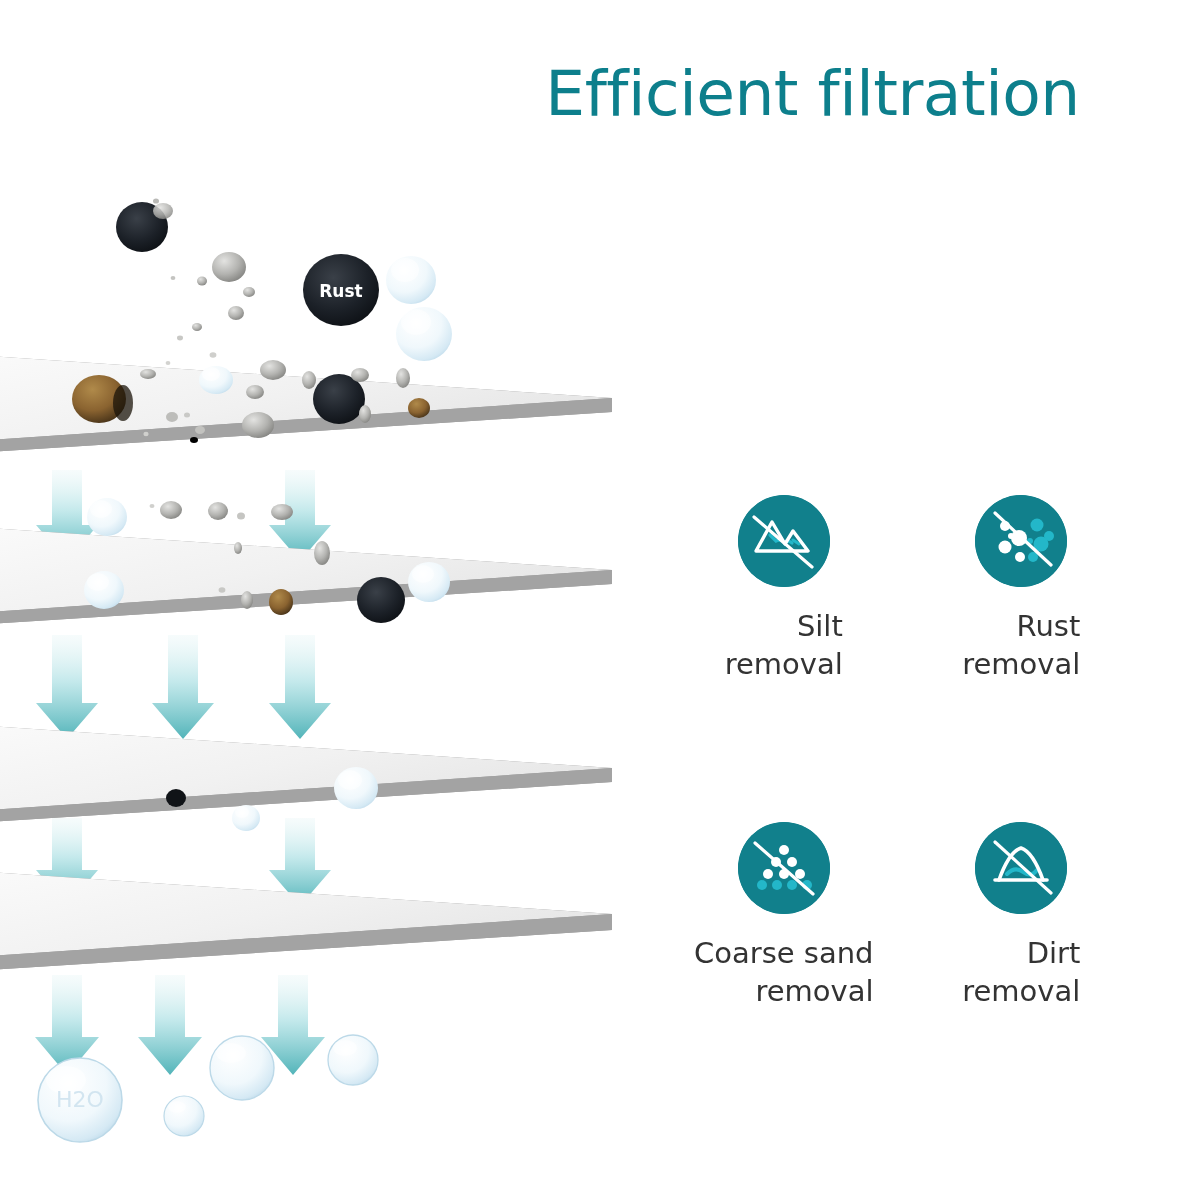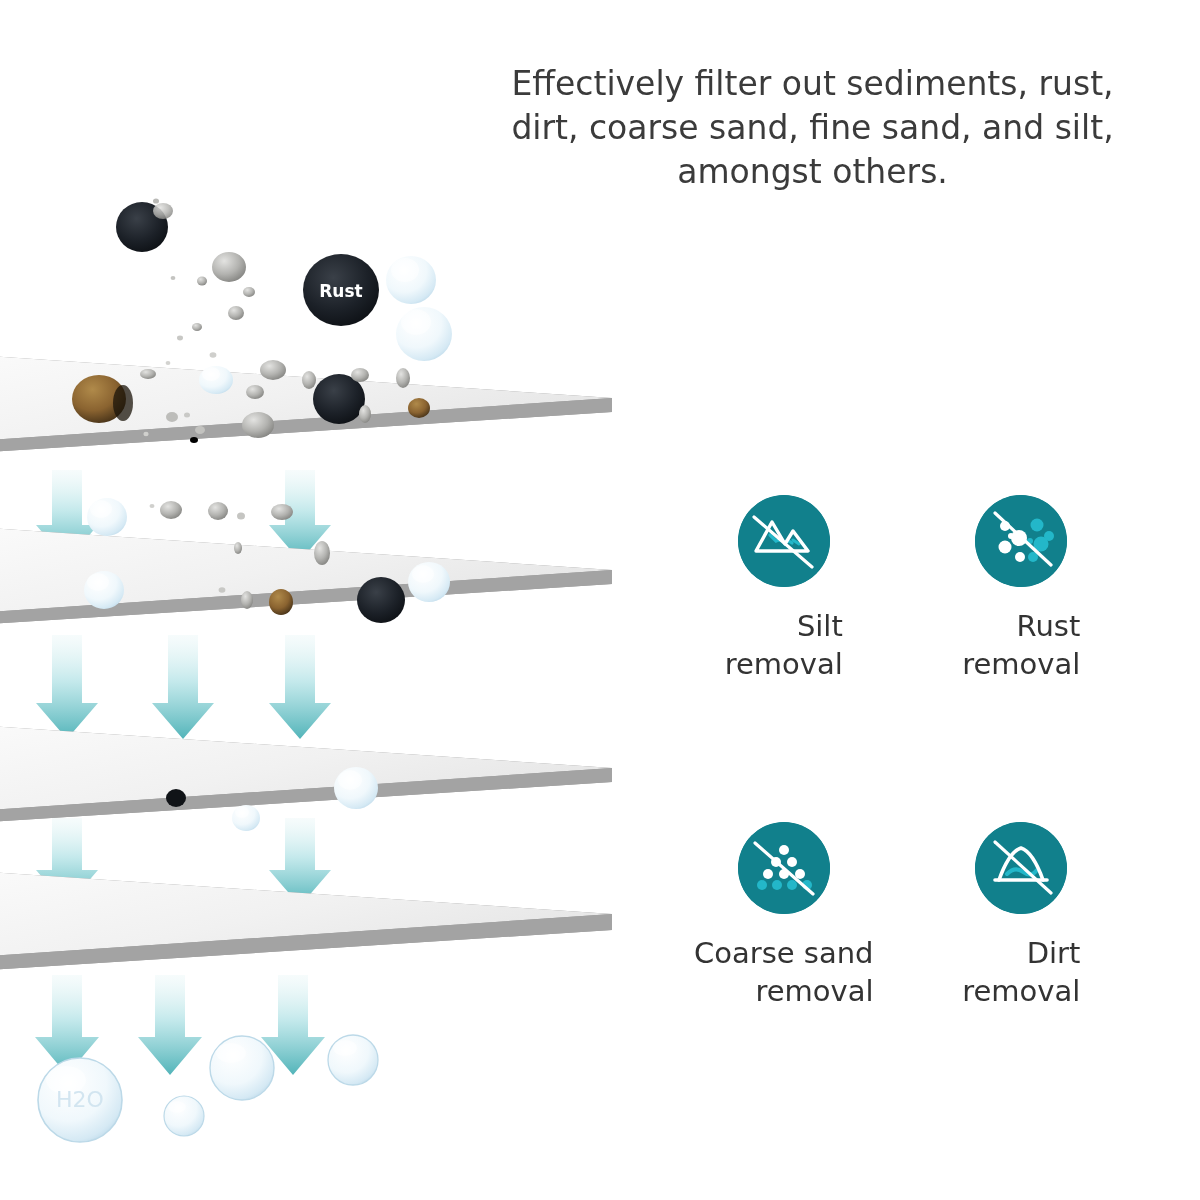--- a/index.html
+++ b/index.html
@@ -258,21 +258,21 @@
       </g>
       <g>
         <circle cx="353" cy="1060" r="25" fill="url(#dropG)"></circle>
         <circle cx="353" cy="1060" r="25" fill="none" stroke="#bcd9e8" stroke-width="1.3"></circle>
         <ellipse cx="345" cy="1048" rx="12" ry="8" fill="#ffffff" opacity=".5"></ellipse>
       </g>
     </g>
   </svg>
 
   <div class="copy">
-    <p class="subtitle">Effectively filter out sediments, rust, dirt, coarse sand, fine sand, and silt, amongst others.</p>
+    <h1 class="title">Efficient filtration</h1>
   </div>
 
   <div class="features">
 
     <div class="feature">
       <svg class="icon-circle" viewBox="0 0 92 92">
         <circle cx="46" cy="46" r="46" fill="#11808c"></circle>
         <path d="M32 40 Q35 43 38 46 Q42 44 46 47 Q50 45 54 48" stroke="#23b7c9" stroke-width="3.2" fill="none" stroke-linecap="round"></path>
         <path d="M55 45 Q58 47 61 49" stroke="#23b7c9" stroke-width="3" fill="none" stroke-linecap="round"></path>
         <path d="M18 56 L34 27 L47 49 L55 36 L70 56 Z" fill="none" stroke="#ffffff" stroke-width="3.4" stroke-linejoin="round"></path>

